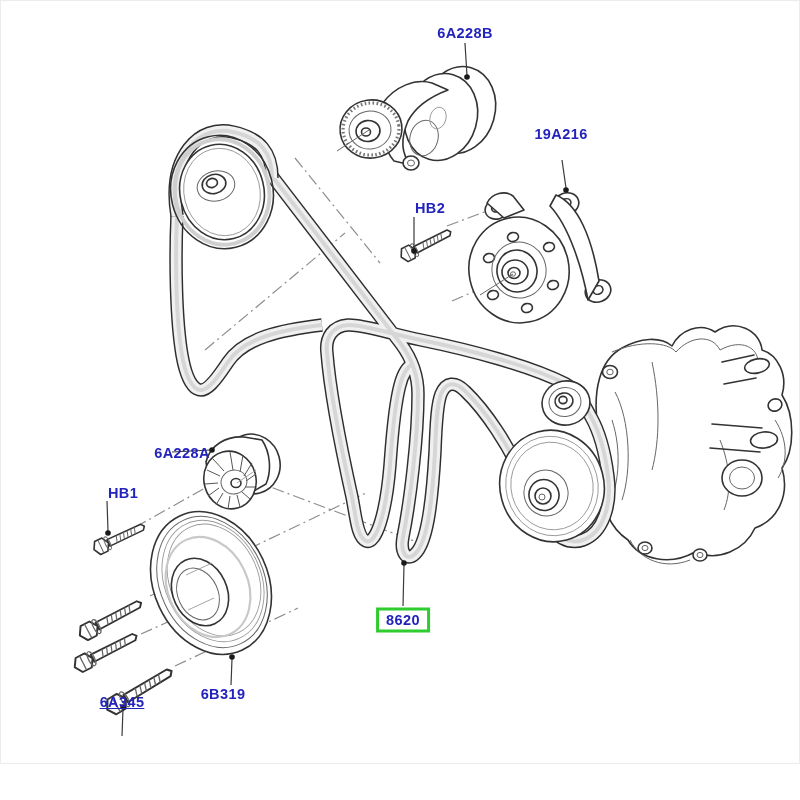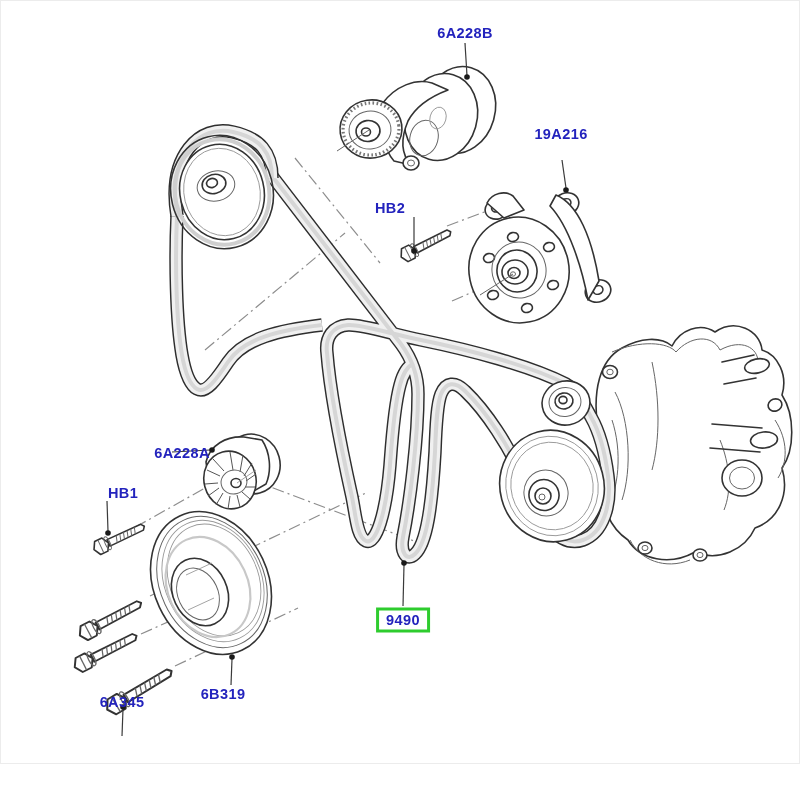--- a/index.html
+++ b/index.html
@@ -255,20 +255,20 @@
         <circle class="ldot" cx="404" cy="563" r="2.8"></circle>
     <line class="leader" x1="231" y1="685" x2="232" y2="659"></line>
         <circle class="ldot" cx="232" cy="657" r="2.8"></circle>
     <line class="leader" x1="122" y1="736" x2="123" y2="709"></line>
         <circle class="ldot" cx="123" cy="707" r="2.8"></circle>
   </g>
 </svg>
 
 <div class="callout" style="left:465px;top:33px;">6A228B</div>
 <div class="callout" style="left:561px;top:134px;">19A216</div>
-<div class="callout" style="left:390px;top:208px;">HB2</div>
+<div class="callout" style="left:430px;top:208px;">HB2</div>
 <div class="callout" style="left:146px;top:453px;margin-left:36px;">6A228A</div>
 <div class="callout" style="left:107px;top:493px;margin-left:16px;">HB1</div>
-<div class="callout hl" style="left:403px;top:620px;">9490</div>
+<div class="callout hl" style="left:403px;top:620px;">8620</div>
 <div class="callout" style="left:223px;top:694px;">6B319</div>
-<div class="callout" style="left:122px;top:702px;">6A345</div>
+<div class="callout" style="left:122px;top:702px;text-decoration:underline;">6A345</div>
 
 </div>
 
 </body></html>

